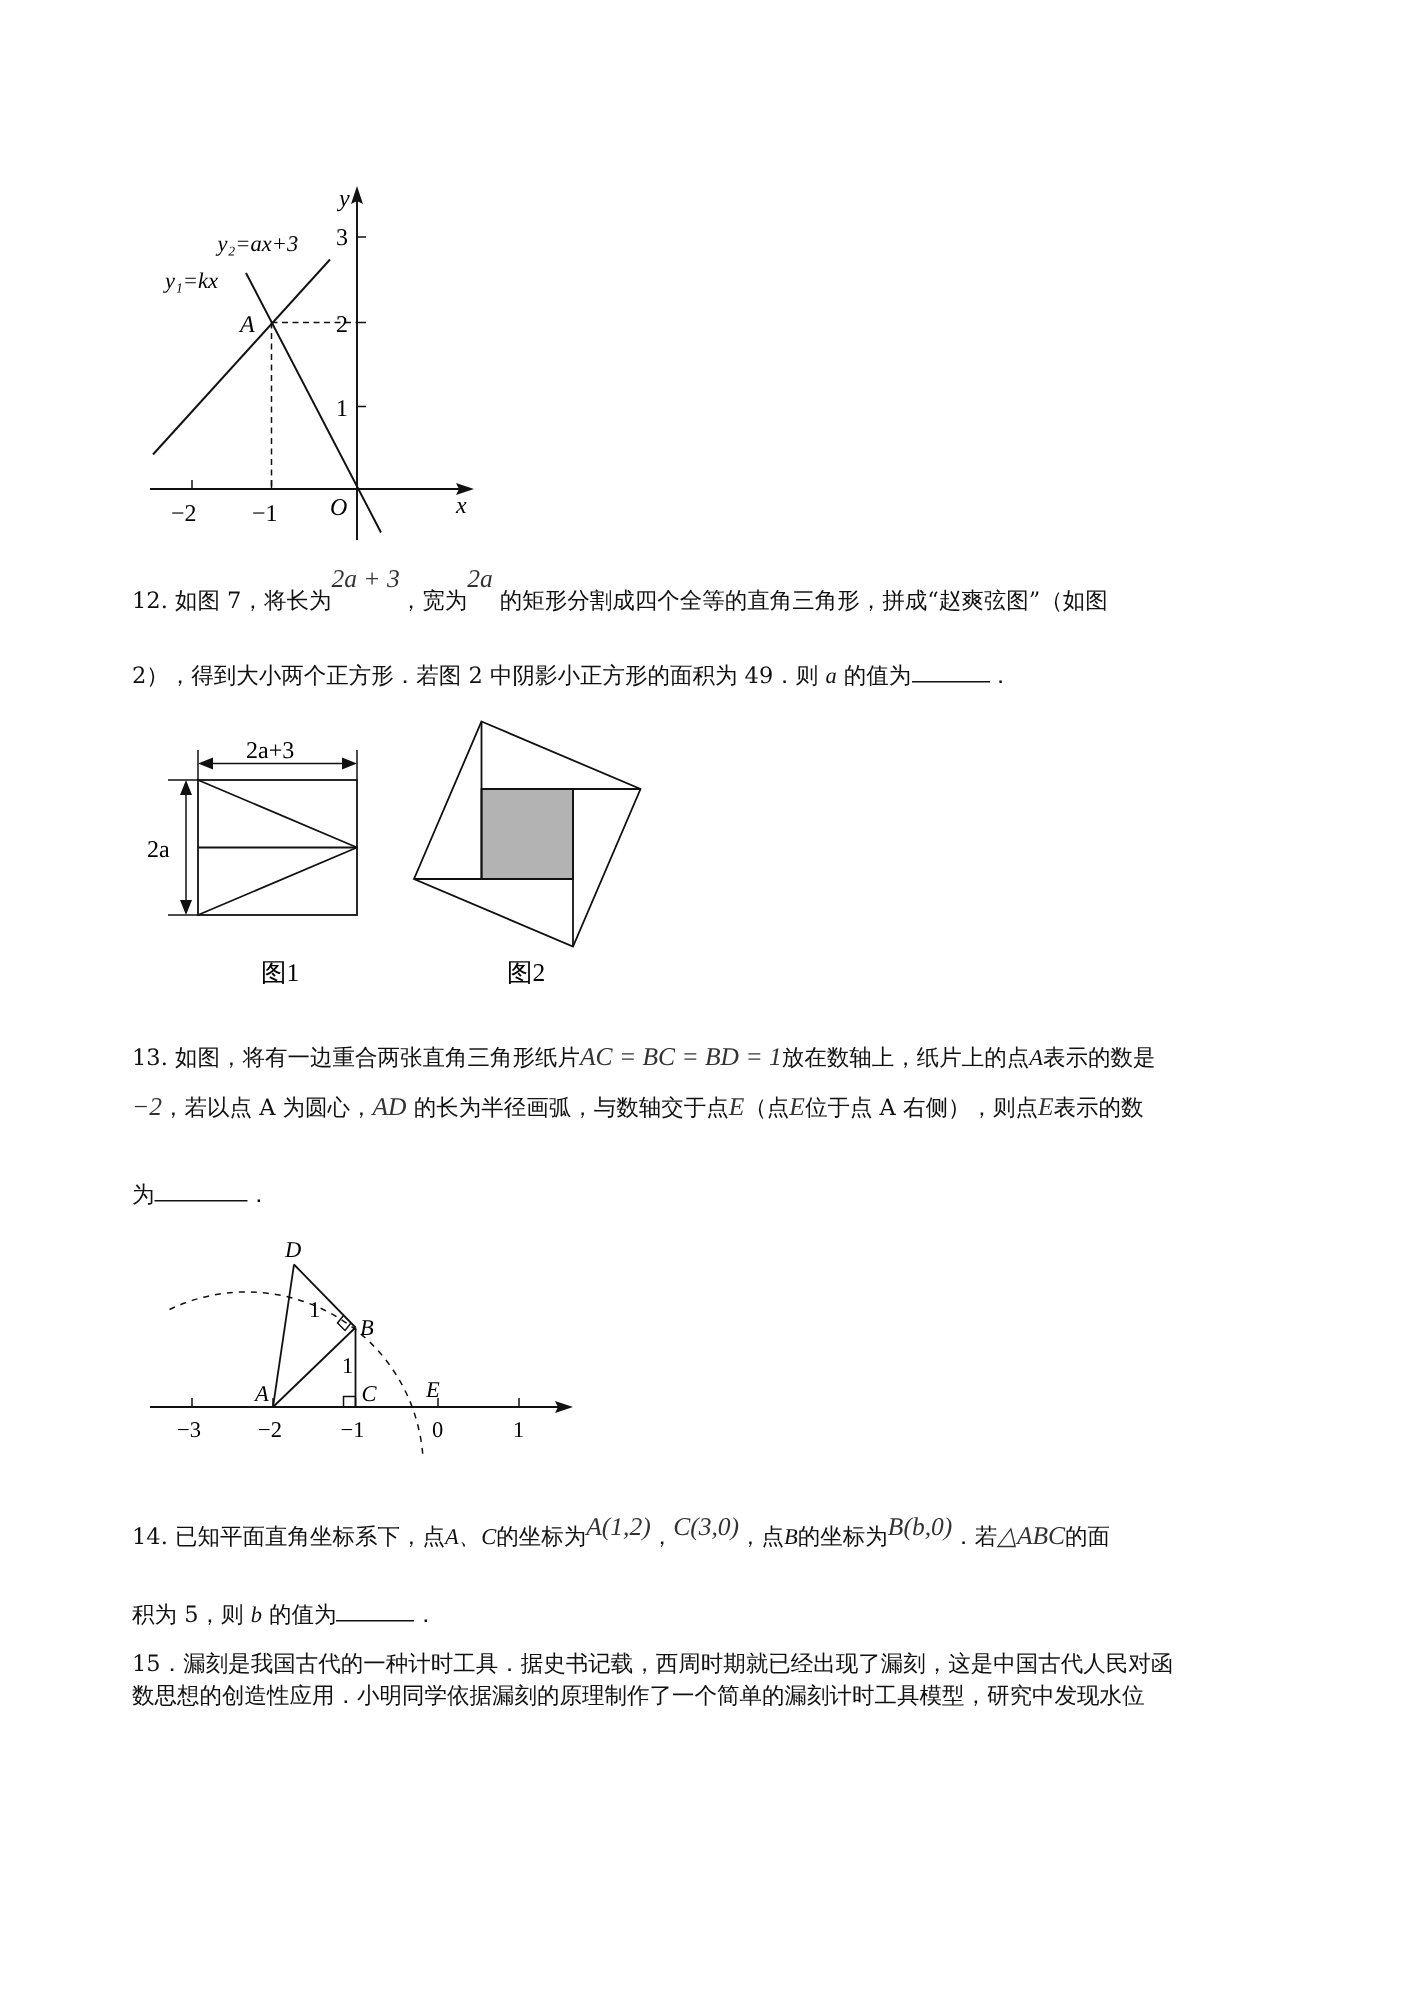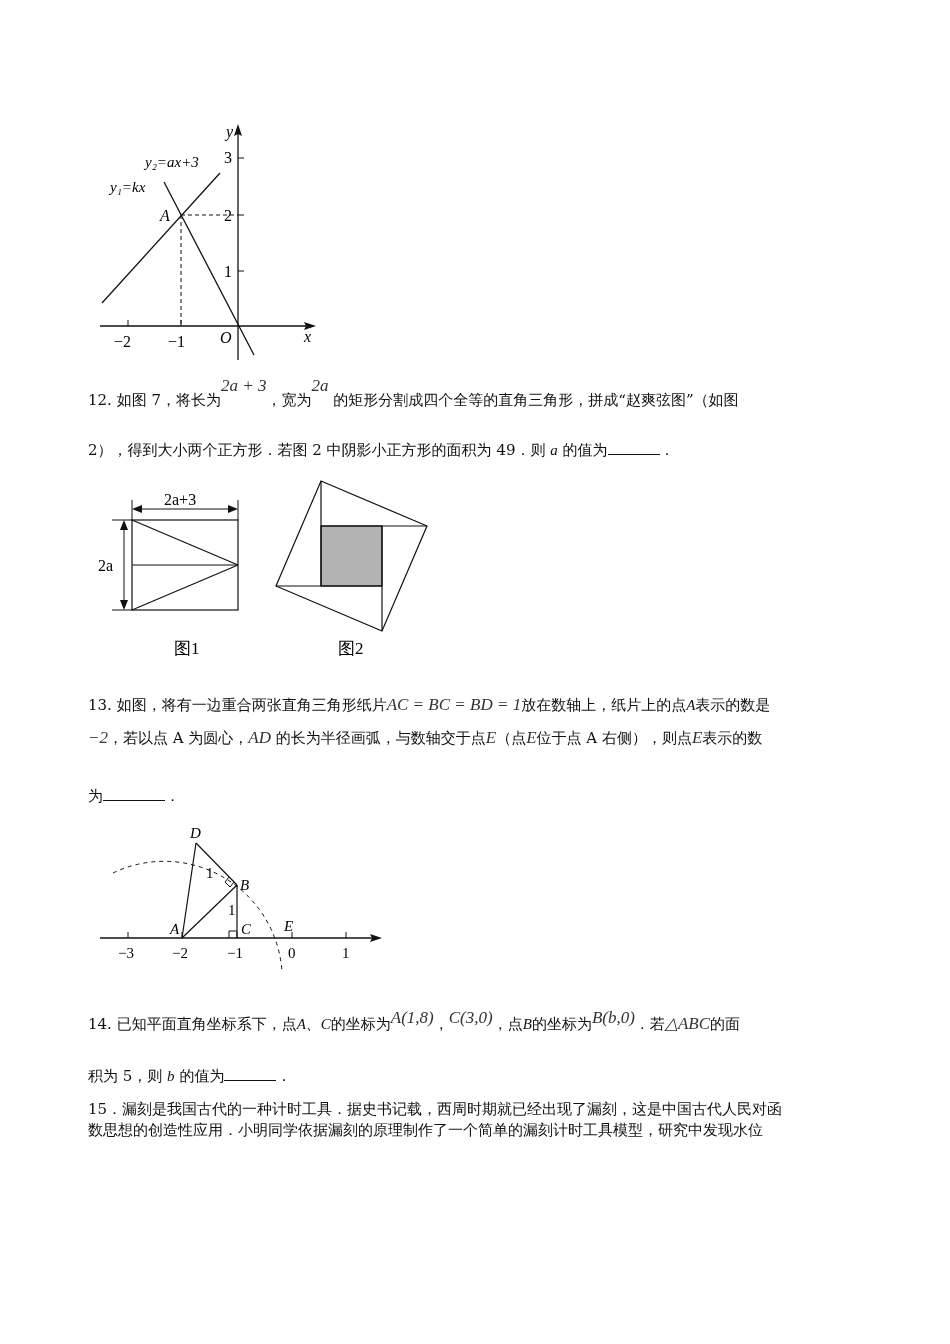--- a/index.html
+++ b/index.html
@@ -126,21 +126,21 @@
   <text x="228" y="915" font-size="15">1</text>
   <text x="118" y="958" font-size="15">−3</text>
   <text x="172" y="958" font-size="15">−2</text>
   <text x="227" y="958" font-size="15">−1</text>
   <text x="288" y="958" font-size="15">0</text>
   <text x="342" y="958" font-size="15">1</text>
 </svg>
 
 <div class="line" style="top:1014px">
   <span>14.</span>
-  <span>已知平面直角坐标系下，点</span><span class="it">A、C</span><span>的坐标为</span><span class="math sup" style="top:-6px">A(1,8)</span><span>，</span><span class="math sup" style="top:-6px">C(3,0)</span><span>，点</span><span class="it">B</span><span>的坐标为</span><span class="math sup" style="top:-6px">B(b,0)</span><span>．若</span><span class="math">△ABC</span><span>的面</span>
+  <span>已知平面直角坐标系下，点</span><span class="it">A、C</span><span>的坐标为</span><span class="math sup" style="top:-6px">A(1,2)</span><span>，</span><span class="math sup" style="top:-6px">C(3,0)</span><span>，点</span><span class="it">B</span><span>的坐标为</span><span class="math sup" style="top:-6px">B(b,0)</span><span>．若</span><span class="math">△ABC</span><span>的面</span>
 </div>
 <div class="line" style="top:1066px">
   <span>积为 5，则</span>
   <span class="it">b</span>
   <span>的值为</span><span class="blank" style="width:52px"></span><span>．</span>
 </div>
 
 <div class="line" style="top:1099px">15．漏刻是我国古代的一种计时工具．据史书记载，西周时期就已经出现了漏刻，这是中国古代人民对函</div>
 <div class="line" style="top:1120px">数思想的创造性应用．小明同学依据漏刻的原理制作了一个简单的漏刻计时工具模型，研究中发现水位</div>
 

